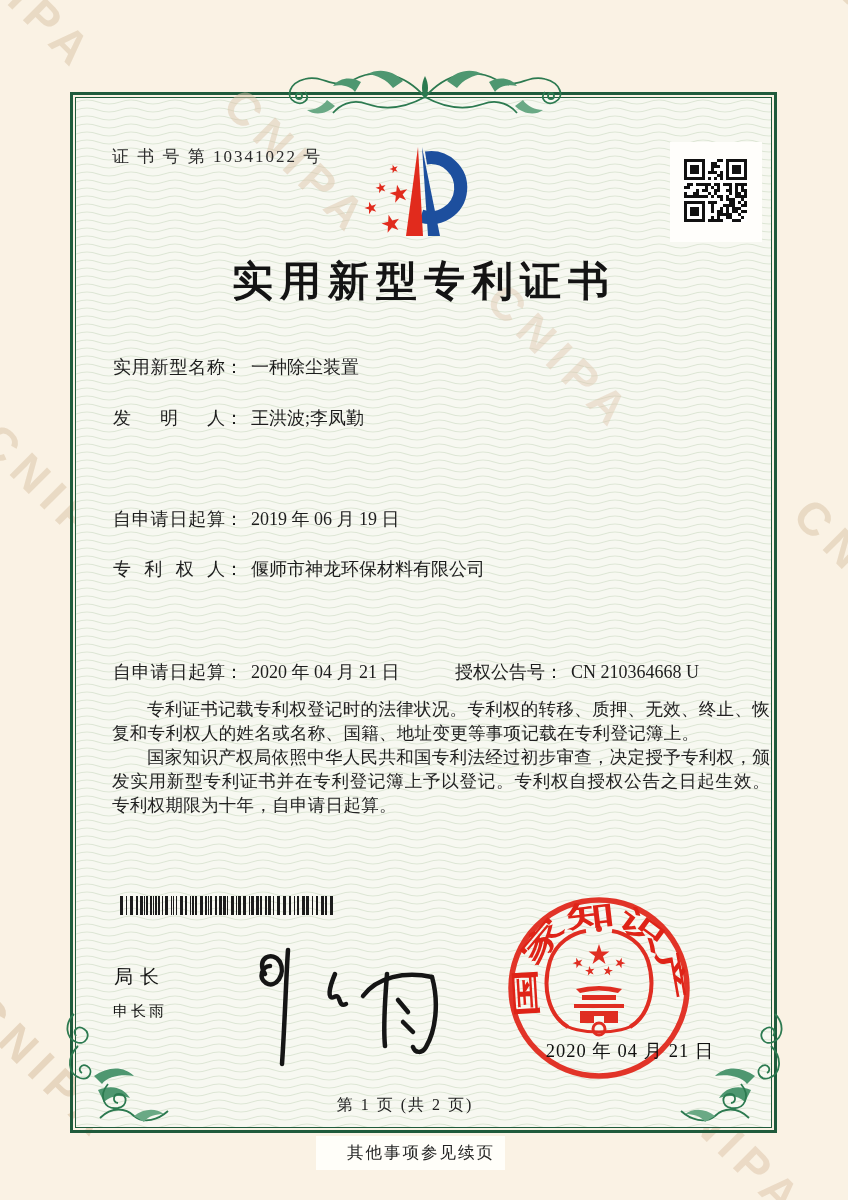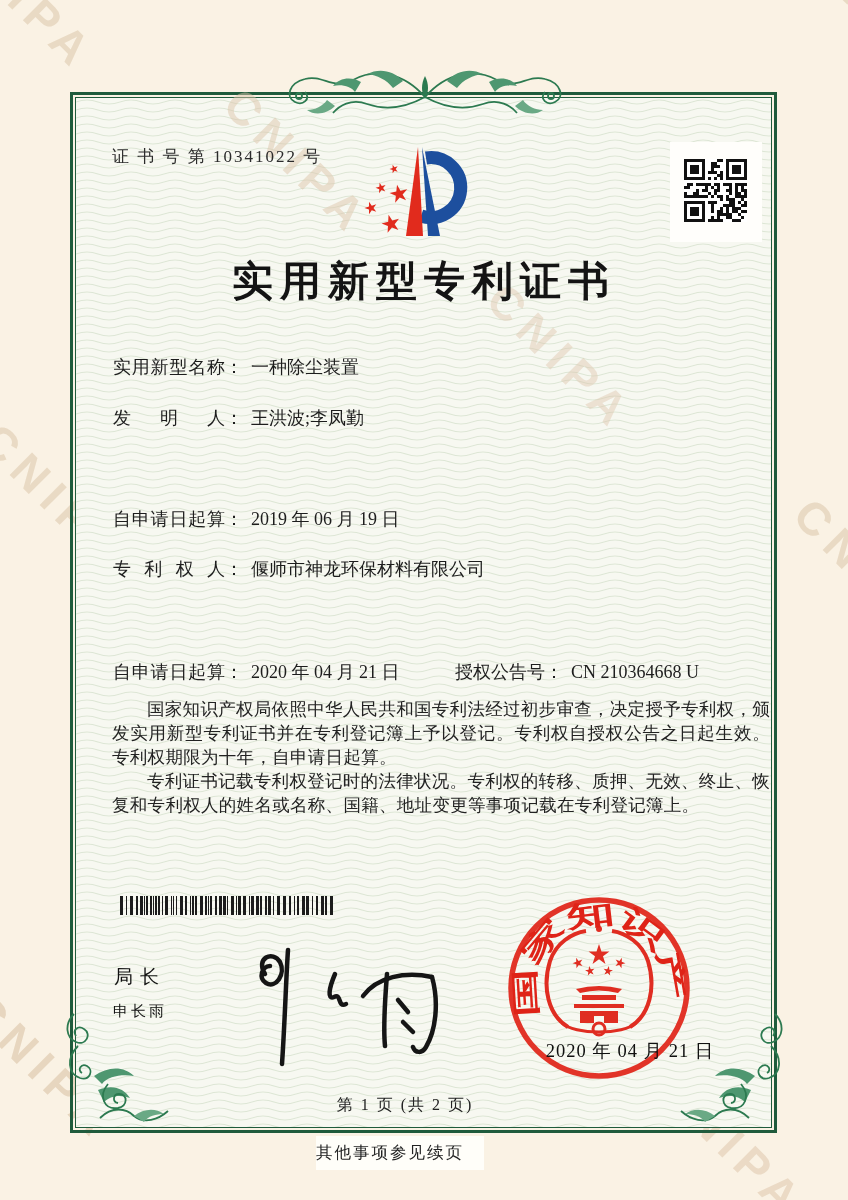--- a/index.html
+++ b/index.html
@@ -47,21 +47,21 @@
   .signature{position:absolute;left:235px;top:944px;}
 
   .seal{position:absolute;left:506px;top:893px;}
   .seal-date{position:absolute;left:520px;top:1038px;width:220px;text-align:center;
              font-size:18.5px;letter-spacing:1px;color:#101010;z-index:6;}
 
   .pagenum{position:absolute;left:70px;top:1095px;width:670px;text-align:center;
            font-size:16px;letter-spacing:2px;color:#222;font-family:Liberation Serif, serif;}
 
   .note-box{position:absolute;left:316px;top:1136px;width:168px;height:34px;background:#fffef9;
-            z-index:2;line-height:34px;font-size:16.5px;letter-spacing:2px;color:#222;}
+            z-index:2;text-align:center;line-height:34px;font-size:16.5px;letter-spacing:2px;color:#222;padding-left:21px;}
 
   .ornament{position:absolute;z-index:5;}
 </style>
 </head>
 <body>
 
 <div class="page">
 
   <svg width="0" height="0" style="position:absolute" aria-hidden="true">
     <defs>
@@ -303,22 +303,22 @@
       <span class="flabel">专利权人</span><span class="fcolon">：</span><span class="fvalue">偃师市神龙环保材料有限公司</span>
     </div>
     <div class="frow" style="top:660px">
       <span class="flabel">自申请日起算</span><span class="fcolon">：</span><span class="fvalue">2020 年 04 月 21 日</span>
     </div>
     <div class="frow2" style="top:660px">
       <span>授权公告号</span><span class="fcolon">：</span><span class="fvalue">CN 210364668 U</span>
     </div>
 
     <div class="bodytext">
+      <p>专利证书记载专利权登记时的法律状况。专利权的转移、质押、无效、终止、恢复和专利权人的姓名或名称、国籍、地址变更等事项记载在专利登记簿上。</p>
       <p>国家知识产权局依照中华人民共和国专利法经过初步审查，决定授予专利权，颁发实用新型专利证书并在专利登记簿上予以登记。专利权自授权公告之日起生效。专利权期限为十年，自申请日起算。</p>
-      <p>专利证书记载专利权登记时的法律状况。专利权的转移、质押、无效、终止、恢复和专利权人的姓名或名称、国籍、地址变更等事项记载在专利登记簿上。</p>
     </div>
 
     <svg class="barcode" id="barcode" width="220" height="20">
         <rect x="0" y="0" width="3" height="19" fill="#1c1c1c"></rect>
         <rect x="6" y="0" width="1" height="19" fill="#1c1c1c"></rect>
         <rect x="10" y="0" width="3" height="19" fill="#1c1c1c"></rect>
         <rect x="16" y="0" width="2" height="19" fill="#1c1c1c"></rect>
         <rect x="20" y="0" width="3" height="19" fill="#1c1c1c"></rect>
         <rect x="24" y="0" width="1" height="19" fill="#1c1c1c"></rect>
         <rect x="26" y="0" width="2" height="19" fill="#1c1c1c"></rect>

